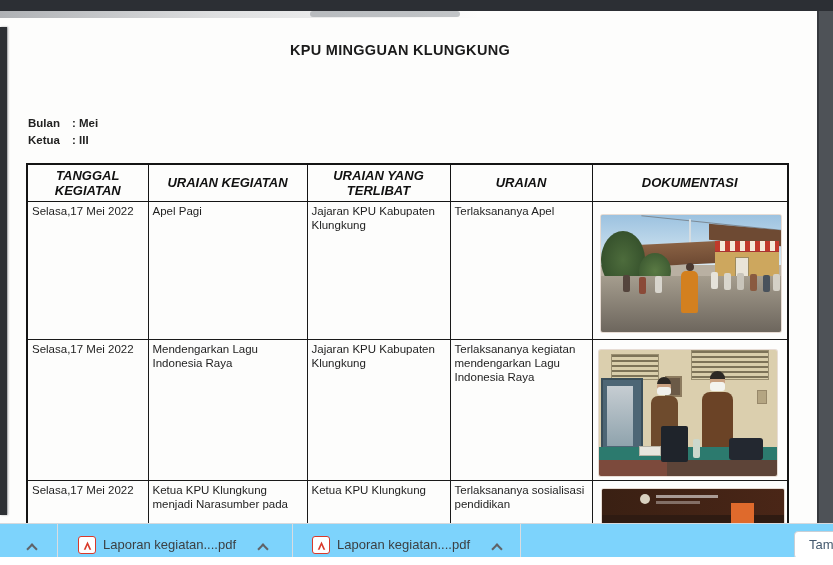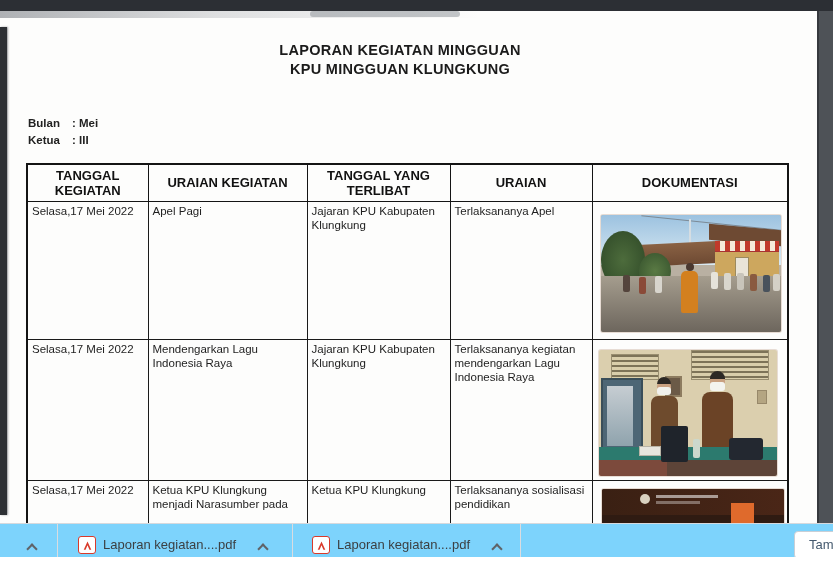--- a/index.html
+++ b/index.html
@@ -21,21 +21,21 @@
   .doc-title { position:absolute; left:0; top:30px; width:800px; text-align:center;
     font-weight:bold; font-size:14.5px; line-height:19px; color:#1b1b1b; letter-spacing:.3px; }
 
   .doc-meta { position:absolute; left:28px; top:104px; font-size:11.5px; font-weight:bold; color:#222; line-height:17px; }
   .doc-meta .lbl { display:inline-block; width:44px; }
 
   
   table.doc-table { position:absolute; left:26px; top:152px; width:761px;
     border-collapse:collapse; table-layout:fixed; border:2px solid #141414; }
   .doc-table th { border:1px solid #141414; font-size:13px; font-weight:bold; text-align:center;
-    height:37px; padding:0 2px; color:#111; line-height:15px; }
+    height:37px; padding:0 2px; color:#111; line-height:15px;font-style:italic; }
   .doc-table td { border:1px solid #1a1a1a; vertical-align:top; font-size:11.5px; line-height:14px;
     padding:2px 4px; color:#1e1e1e;margin-left:24px; }
   tr.r1 td { height:138px; } tr.r2 td { height:141px; } tr.r3 td { height:90px; }
   td.doc-cell { position:relative; padding:0; }
 
   
   .photo { position:absolute; overflow:hidden; border-radius:2px; }
   .photo-apel { left:8px; top:13px; width:180px; height:117px; background:#b9b0a2; box-shadow:0 0 0 1px #e7dcd4; }
   .ap-sky    { position:absolute; left:0; top:0; width:100%; height:50px; background:linear-gradient(180deg,#9cc2e0,#d9e9f2); }
   .ap-wire   { position:absolute; left:40px; top:8px; width:150px; height:1px; background:#7c8a96; transform:rotate(6deg); }
@@ -107,42 +107,41 @@
 
   <div class="topbar"></div>
   <div class="gutter"></div>
 
   <div class="page">
     <div class="scan-smudge"></div>
     <div class="scan-blob"></div>
     <div class="page-edge"></div>
 
     <div class="doc-title">
-      <div>LAPORAN KEGIATAN MINGGUAN</div>
       <div>KPU MINGGUAN KLUNGKUNG</div>
     </div>
 
     <div class="doc-meta">
       <div><span class="lbl">Bulan</span><span>: Mei</span></div>
       <div><span class="lbl">Ketua</span><span>: III</span></div>
     </div>
 
     <table class="doc-table">
       <colgroup>
         <col style="width:121px">
           <col style="width:159px">
           <col style="width:143px">
           <col style="width:142px">
           <col style="width:196px">
       </colgroup>
       <tbody>
           <tr>
         <th>TANGGAL KEGIATAN</th>
         <th>URAIAN KEGIATAN</th>
-        <th>TANGGAL YANG TERLIBAT</th>
+        <th>URAIAN YANG TERLIBAT</th>
         <th>URAIAN</th>
         <th>DOKUMENTASI</th>
       </tr>
 
       <tr class="r1">
         <td>Selasa,17 Mei 2022</td>
         <td>Apel Pagi</td>
         <td>Jajaran KPU Kabupaten Klungkung</td>
         <td>Terlaksananya Apel</td>
         <td class="doc-cell">

